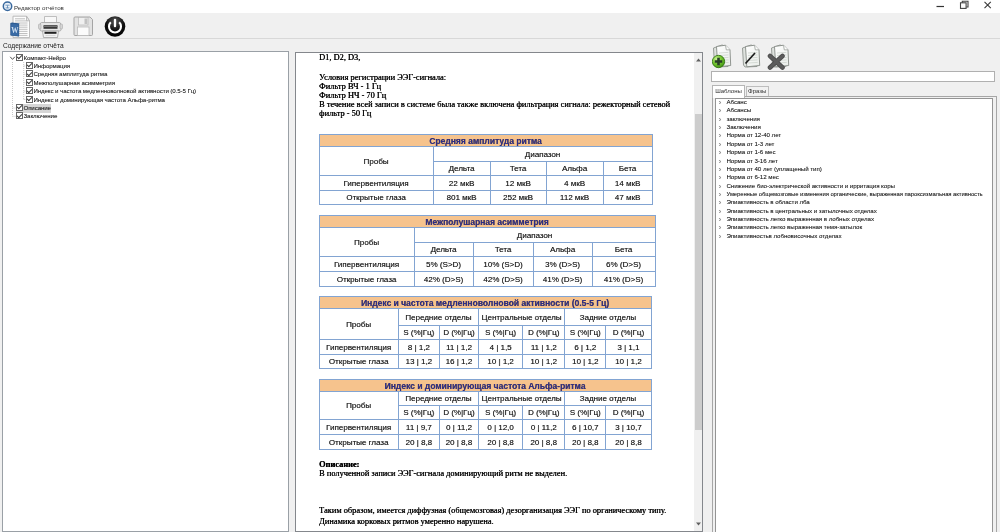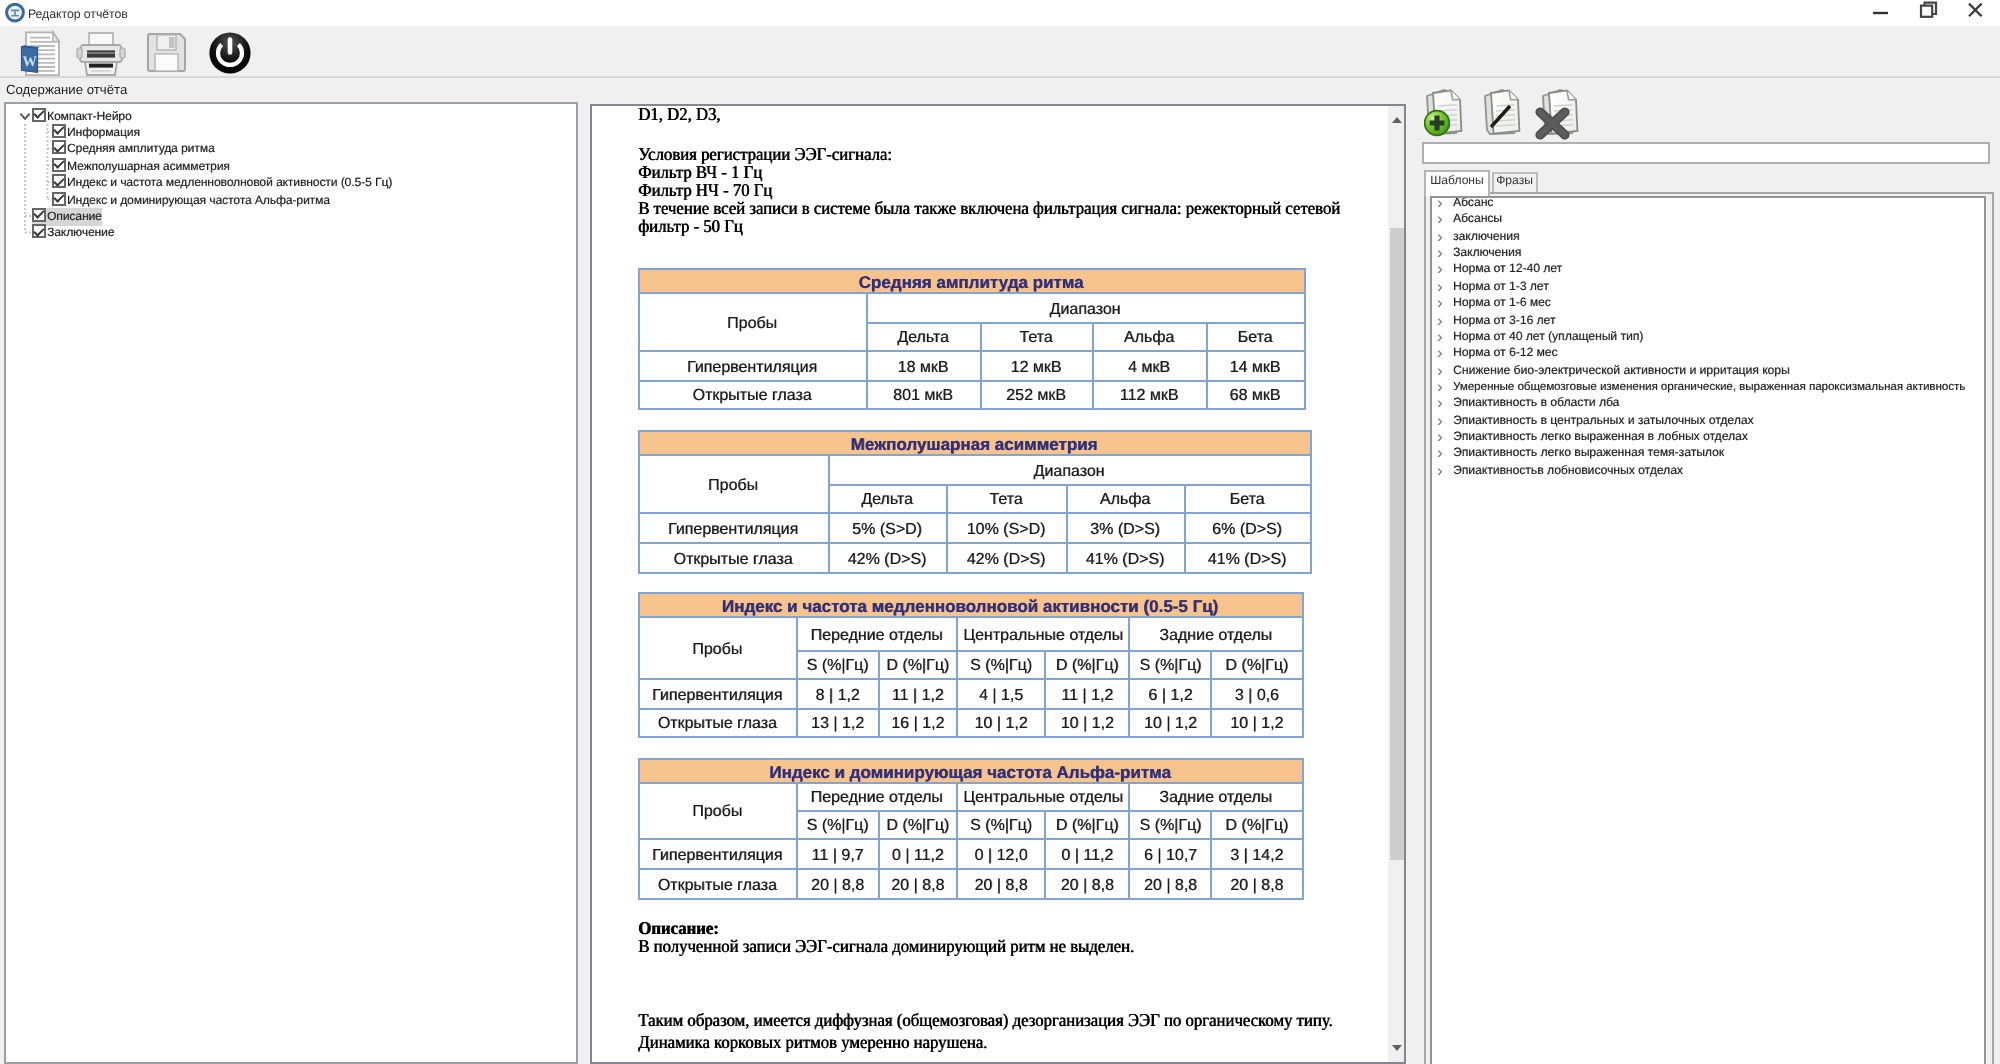--- a/index.html
+++ b/index.html
@@ -144,31 +144,31 @@
             <td colspan="4">Диапазон</td>
           </tr>
       <tr style="height:14px;">
             <td>Дельта</td>
             <td>Тета</td>
             <td>Альфа</td>
             <td>Бета</td>
           </tr>
       <tr style="height:15px;">
             <td>Гипервентиляция</td>
-            <td>18 мкВ</td>
+            <td>22 мкВ</td>
             <td>12 мкВ</td>
             <td>4 мкВ</td>
             <td>14 мкВ</td>
           </tr>
       <tr style="height:14px;">
             <td>Открытые глаза</td>
             <td>801 мкВ</td>
             <td>252 мкВ</td>
             <td>112 мкВ</td>
-            <td>68 мкВ</td>
+            <td>47 мкВ</td>
           </tr>
     </tbody>
       </table>
 
     <table class="doc abs" style="left:23px; top:162px; width:336px;">
       <colgroup>
           <col style="width:95px">
           <col style="width:59px">
           <col style="width:60px">
           <col style="width:59px">
@@ -233,21 +233,21 @@
             <td>S (%|Гц)</td>
             <td>D (%|Гц)</td>
           </tr>
       <tr style="height:15px;">
             <td>Гипервентиляция</td>
             <td>8 | 1,2</td>
             <td>11 | 1,2</td>
             <td>4 | 1,5</td>
             <td>11 | 1,2</td>
             <td>6 | 1,2</td>
-            <td>3 | 0,6</td>
+            <td>3 | 1,1</td>
           </tr>
       <tr style="height:14px;">
             <td>Открытые глаза</td>
             <td>13 | 1,2</td>
             <td>16 | 1,2</td>
             <td>10 | 1,2</td>
             <td>10 | 1,2</td>
             <td>10 | 1,2</td>
             <td>10 | 1,2</td>
           </tr>
@@ -282,21 +282,21 @@
             <td>S (%|Гц)</td>
             <td>D (%|Гц)</td>
           </tr>
       <tr style="height:15px;">
             <td>Гипервентиляция</td>
             <td>11 | 9,7</td>
             <td>0 | 11,2</td>
             <td>0 | 12,0</td>
             <td>0 | 11,2</td>
             <td>6 | 10,7</td>
-            <td>3 | 14,2</td>
+            <td>3 | 10,7</td>
           </tr>
       <tr style="height:15px;">
             <td>Открытые глаза</td>
             <td>20 | 8,8</td>
             <td>20 | 8,8</td>
             <td>20 | 8,8</td>
             <td>20 | 8,8</td>
             <td>20 | 8,8</td>
             <td>20 | 8,8</td>
           </tr>

